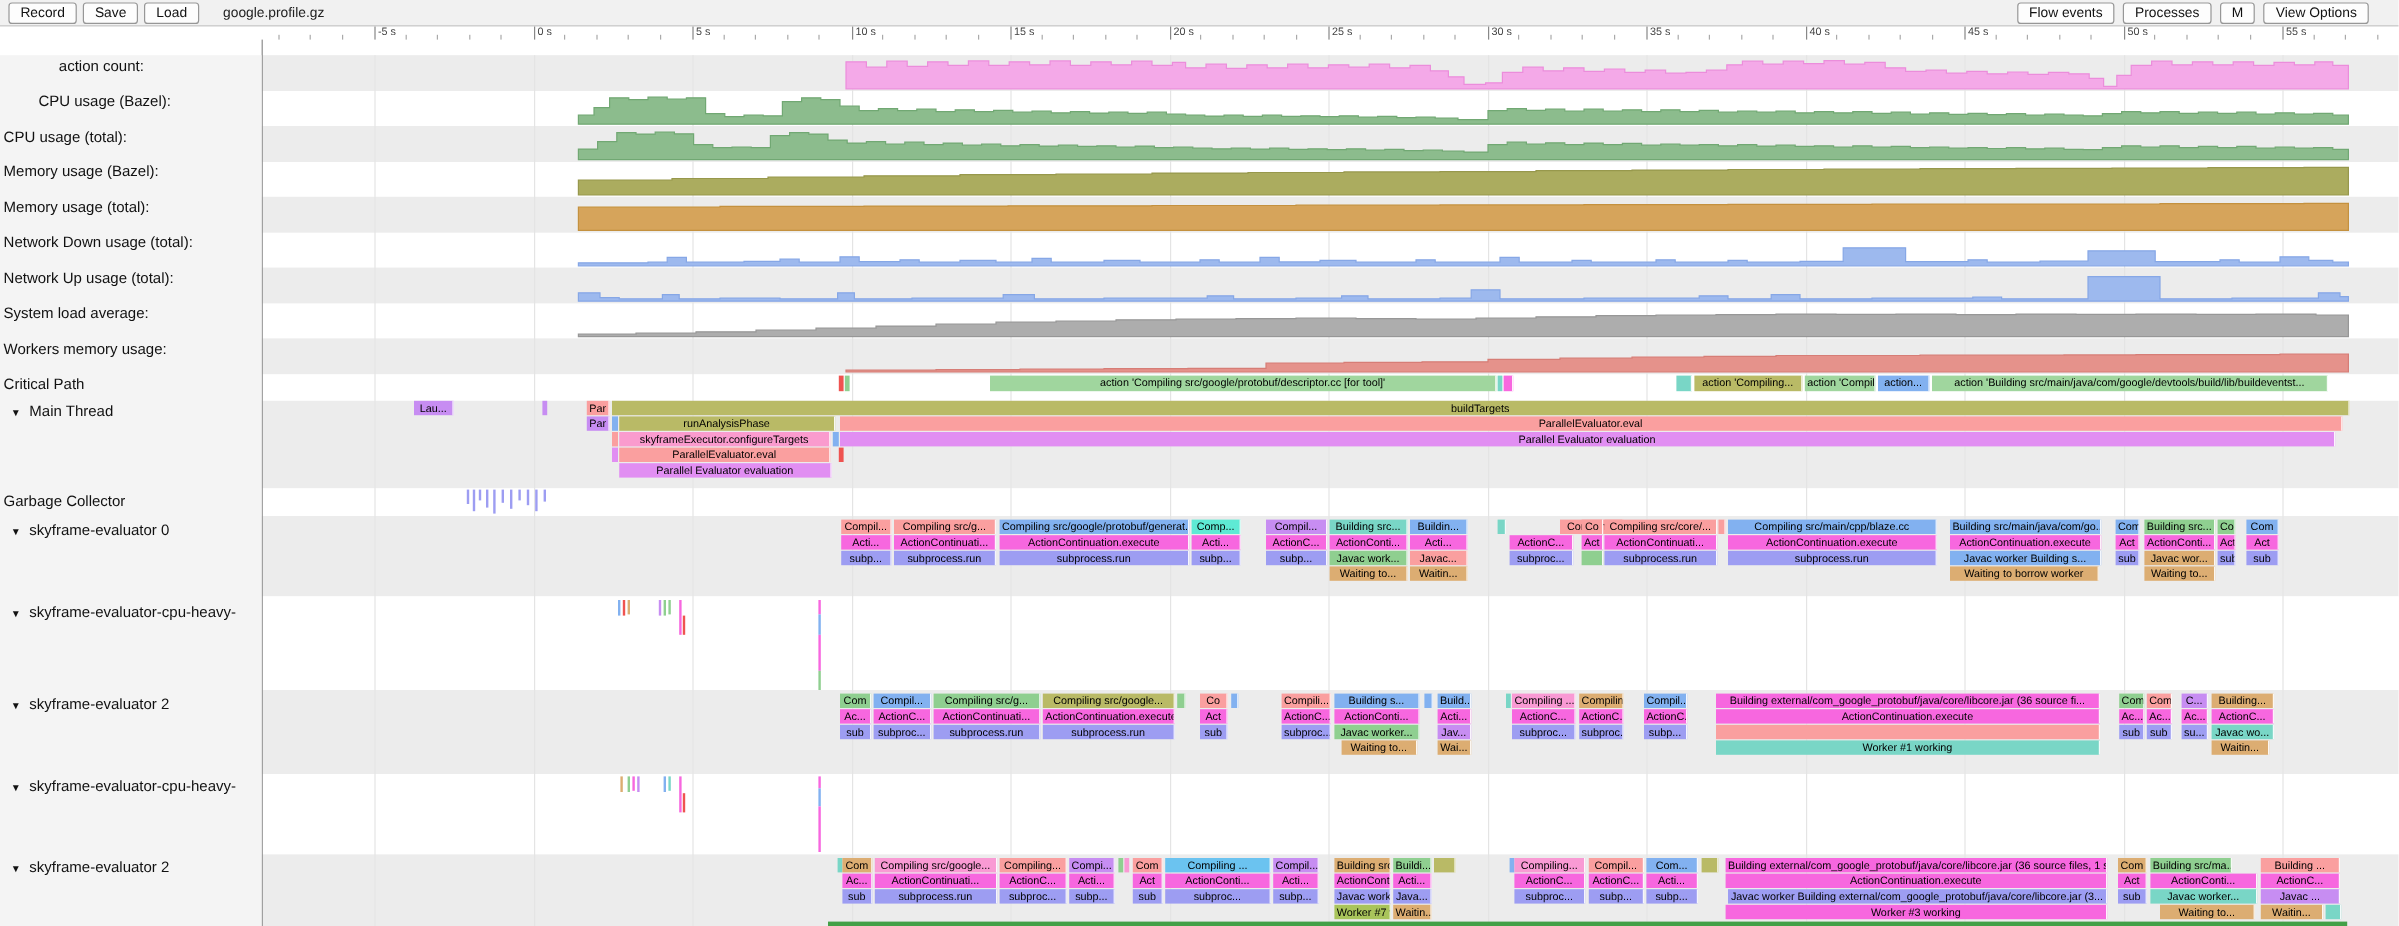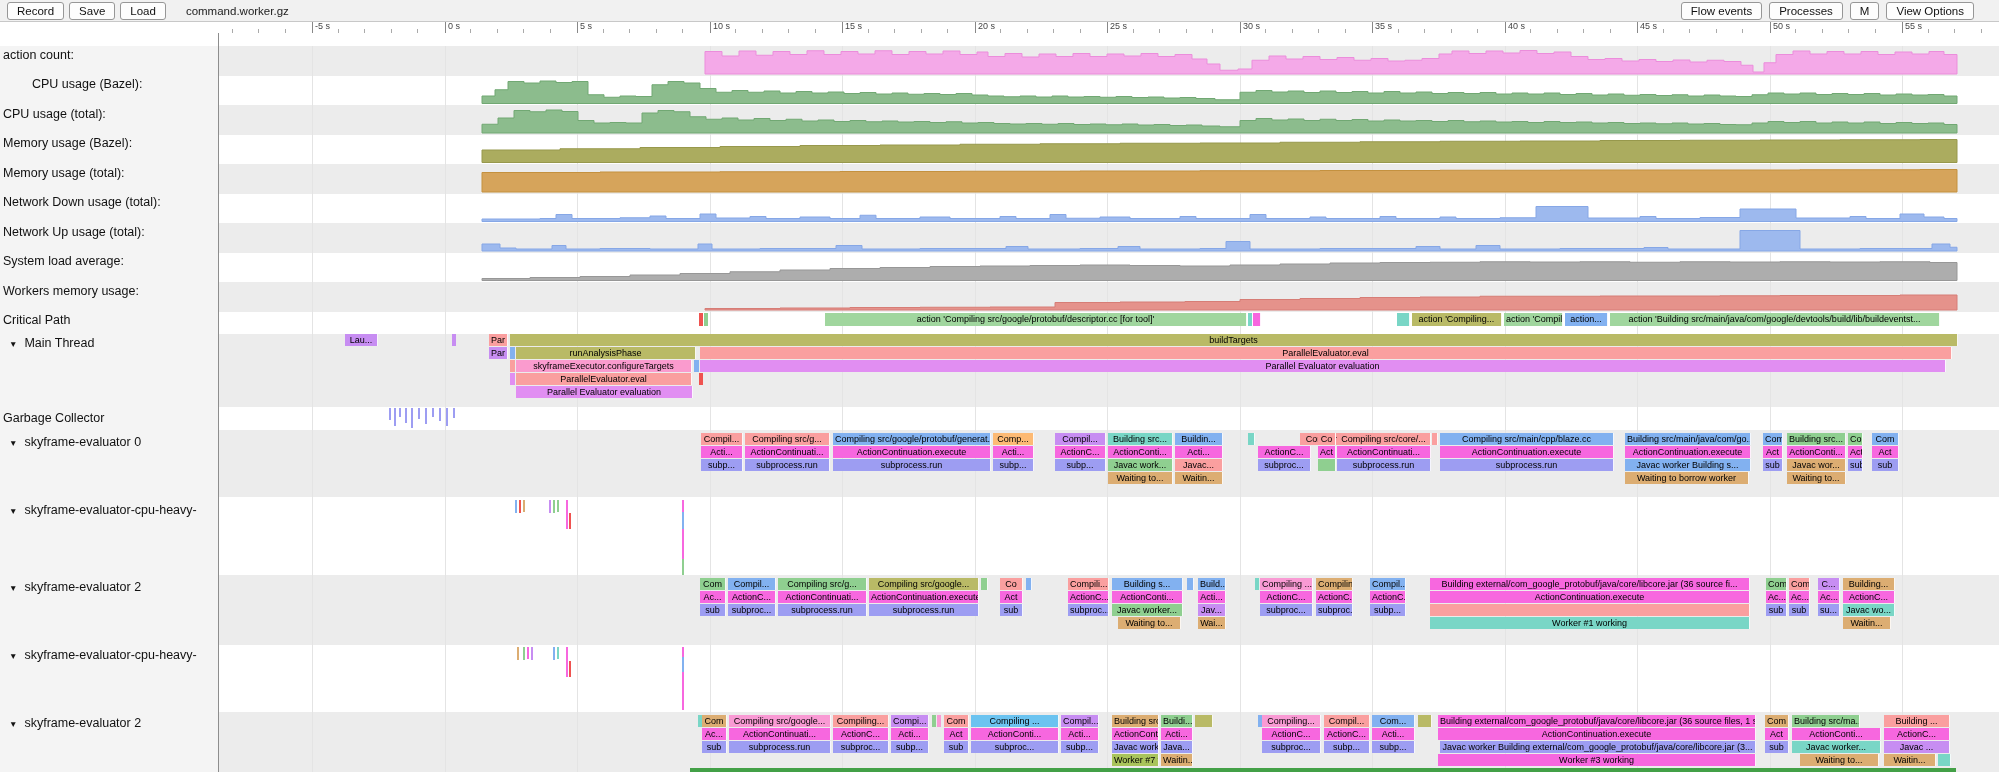--- a/index.html
+++ b/index.html
@@ -105,21 +105,21 @@
       <div class="bar" style="left: 516px; top: 360px; width: 176px; height: 12px; line-height: 12px; background: rgb(250, 155, 206);">skyframeExecutor.configureTargets</div>
       <div class="bar" style="left: 694px; top: 360px; width: 5px; height: 12px; line-height: 12px; background: rgb(130, 177, 240); border-right: none;"></div>
       <div class="bar" style="left: 700px; top: 360px; width: 1246px; height: 12px; line-height: 12px; background: rgb(225, 142, 242);">Parallel Evaluator evaluation</div>
       <div class="bar" style="left: 510px; top: 373px; width: 5px; height: 12px; line-height: 12px; background: rgb(225, 142, 242); border-right: none;"></div>
       <div class="bar" style="left: 516px; top: 373px; width: 176px; height: 12px; line-height: 12px; background: rgb(250, 159, 159);">ParallelEvaluator.eval</div>
       <div class="bar" style="left: 699px; top: 373px; width: 2px; height: 12px; line-height: 12px; background: rgb(239, 83, 80); border-right: none;"></div>
       <div class="bar" style="left: 516px; top: 386px; width: 177px; height: 12px; line-height: 12px; background: rgb(225, 142, 242);">Parallel Evaluator evaluation</div>
       <div class="bar" style="left: 701px; top: 433px; width: 42px; height: 12px; line-height: 12px; background: rgb(250, 159, 159);">Compil...</div>
       <div class="bar" style="left: 745px; top: 433px; width: 85px; height: 12px; line-height: 12px; background: rgb(250, 159, 159);">Compiling src/g...</div>
       <div class="bar" style="left: 833px; top: 433px; width: 158px; height: 12px; line-height: 12px; background: rgb(130, 177, 240);">Compiling src/google/protobuf/generat...</div>
-      <div class="bar" style="left: 993px; top: 433px; width: 41px; height: 12px; line-height: 12px; background: #fdba74;">Comp...</div>
+      <div class="bar" style="left: 993px; top: 433px; width: 41px; height: 12px; line-height: 12px; background: #5eead4;">Comp...</div>
       <div class="bar" style="left: 1055px; top: 433px; width: 51px; height: 12px; line-height: 12px; background: rgb(199, 141, 242);">Compil...</div>
       <div class="bar" style="left: 1108px; top: 433px; width: 65px; height: 12px; line-height: 12px; background: rgb(121, 214, 198);">Building src...</div>
       <div class="bar" style="left: 1175px; top: 433px; width: 48px; height: 12px; line-height: 12px; background: rgb(130, 177, 240);">Buildin...</div>
       <div class="bar" style="left: 1248px; top: 433px; width: 7px; height: 12px; line-height: 12px; background: rgb(121, 214, 198);"></div>
       <div class="bar" style="left: 1300px; top: 433px; width: 53px; height: 12px; line-height: 12px; background: rgb(250, 159, 159);">Complin...</div>
       <div class="bar" style="left: 1318px; top: 433px; width: 18px; height: 12px; line-height: 12px; background: rgb(250, 159, 159);">Co</div>
       <div class="bar" style="left: 1337px; top: 433px; width: 94px; height: 12px; line-height: 12px; background: rgb(250, 159, 159);">Compiling src/core/...</div>
       <div class="bar" style="left: 1432px; top: 433px; width: 6px; height: 12px; line-height: 12px; background: rgb(250, 159, 159);"></div>
       <div class="bar" style="left: 1440px; top: 433px; width: 174px; height: 12px; line-height: 12px; background: rgb(130, 177, 240);">Compiling src/main/cpp/blaze.cc</div>
       <div class="bar" style="left: 1625px; top: 433px; width: 126px; height: 12px; line-height: 12px; background: rgb(130, 177, 240);">Building src/main/java/com/go...</div>
@@ -310,21 +310,21 @@
       <div class="tickmark" style="left: 557px; top: 647px; height: 12px; background: rgb(121, 214, 198);"></div>
       <div class="tickmark" style="left: 566px; top: 647px; height: 30px; background: rgb(247, 103, 223);"></div>
       <div class="tickmark" style="left: 569px; top: 661px; height: 16px; background: rgb(239, 83, 80);"></div>
       <div class="tickmark" style="left: 682px; top: 647px; height: 10px; background: rgb(247, 103, 223);"></div>
       <div class="tickmark" style="left: 682px; top: 657px; height: 15px; background: rgb(130, 177, 240);"></div>
       <div class="tickmark" style="left: 682px; top: 672px; height: 38px; background: rgb(247, 103, 223);"></div>
       <div style="position: absolute; left: 690px; top: 768px; width: 1266px; height: 4px; background: rgb(67, 160, 71);"></div>
     </div>
   <div id="separator"></div>
   <div id="sidebar">
-      <div class="rowlabel" style="top: 2px;"><span>action count:</span></div>
+      <div class="rowlabel" style="top: 2px; margin-left: 46px;"><span>action count:</span></div>
       <div class="rowlabel" style="top: 31px; margin-left: 29px;"><span>CPU usage (Bazel):</span></div>
       <div class="rowlabel" style="top: 61px;"><span>CPU usage (total):</span></div>
       <div class="rowlabel" style="top: 90px;"><span>Memory usage (Bazel):</span></div>
       <div class="rowlabel" style="top: 120px;"><span>Memory usage (total):</span></div>
       <div class="rowlabel" style="top: 149px;"><span>Network Down usage (total):</span></div>
       <div class="rowlabel" style="top: 179px;"><span>Network Up usage (total):</span></div>
       <div class="rowlabel" style="top: 208px;"><span>System load average:</span></div>
       <div class="rowlabel" style="top: 238px;"><span>Workers memory usage:</span></div>
       <div class="rowlabel" style="top: 267px;"><span>Critical Path</span></div>
       <div class="rowlabel" style="top: 290px;"><span class="arr">▼</span><span>Main Thread</span></div>
@@ -416,21 +416,21 @@
       <div class="minortick" style="left: 1928px;"></div>
       <div class="minortick" style="left: 1954px;"></div>
       <div class="minortick" style="left: 1981px;"></div>
     </div>
   <div id="toolbar">
     <div id="toolbar-left">
         <button class="tbtn">Record</button>
         <button class="tbtn">Save</button>
         <button class="tbtn">Load</button>
       </div>
-    <span id="filename">command.worker.gz</span>
+    <span id="filename">google.profile.gz</span>
     <div id="toolbar-right">
         <button class="tbtn">Flow events</button>
         <button class="tbtn">Processes</button>
         <button class="tbtn">M</button>
         <button class="tbtn">View Options</button>
       </div>
   </div>
 </div>
 
 </body></html>

